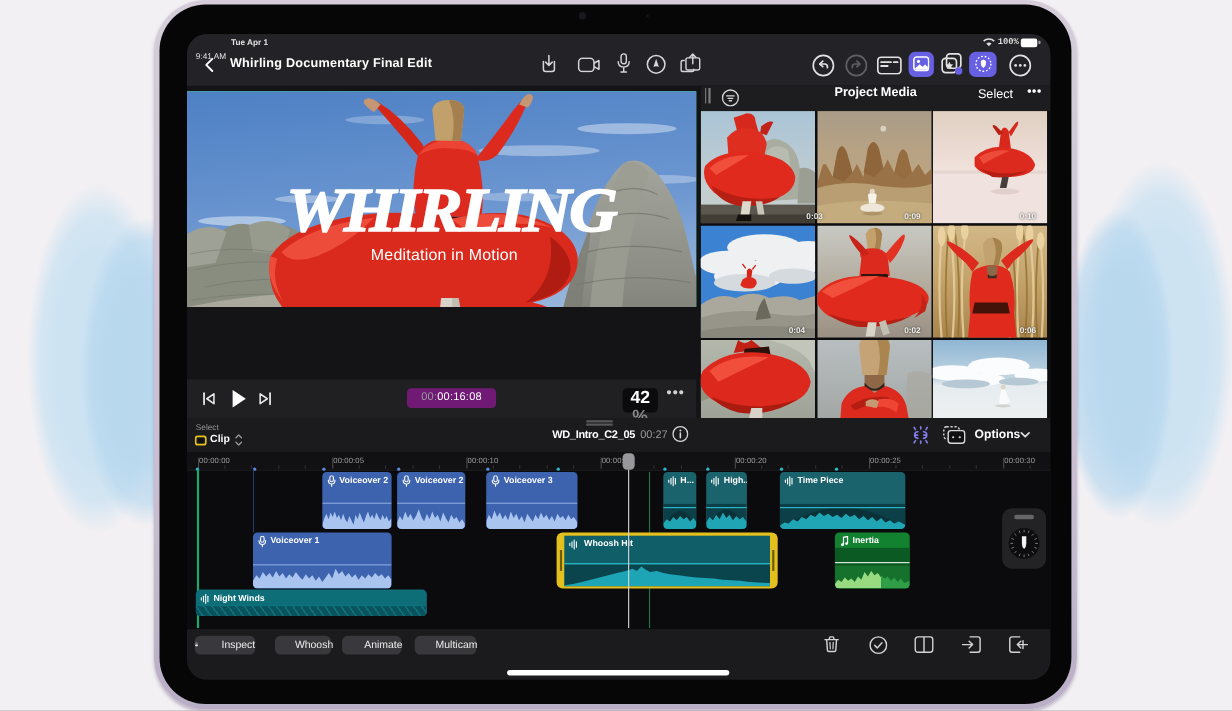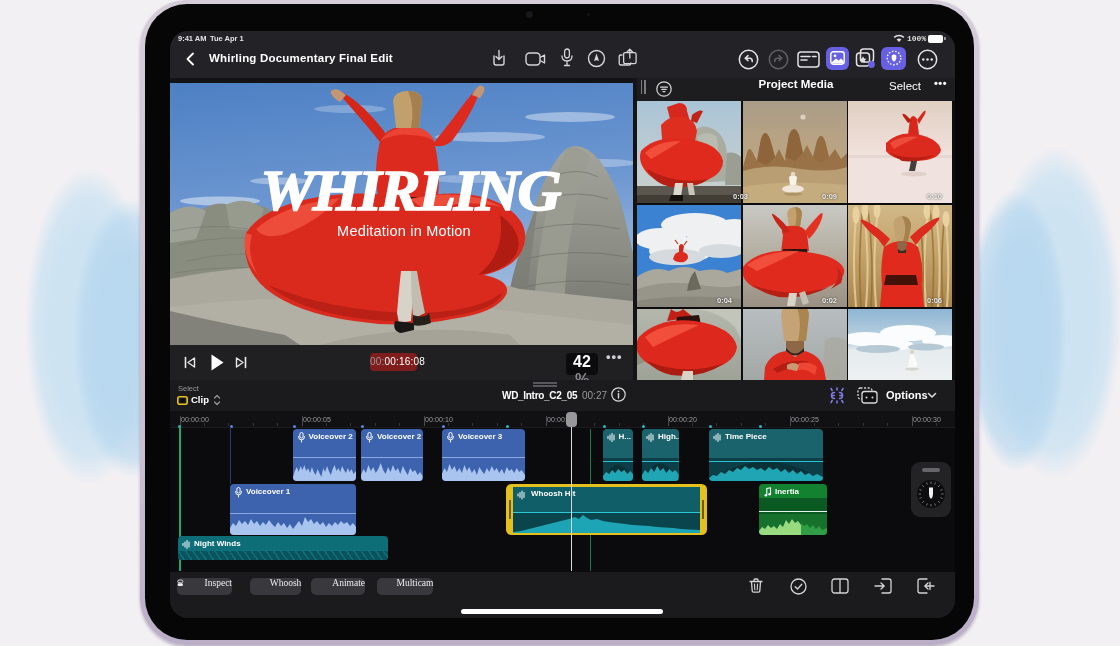--- a/index.html
+++ b/index.html
@@ -10,21 +10,21 @@
   
   #device { position:absolute; left:140px; top:0px; width:839px; height:645px; border-radius:47px;
     background:linear-gradient(180deg,#d5cdd9 0%,#cfc6d6 30%,#c9bed1 70%,#b9aec6 100%);
     box-shadow:0 2px 3px rgba(90,70,110,0.35); }
   #bezel { position:absolute; left:5px; top:4px; right:5px; bottom:5px; border-radius:42px; background:#060607; }
   #screen { position:absolute; left:170px; top:31px; width:785px; height:587px; border-radius:18px; overflow:hidden; background:#141416; }
   .scr { position:absolute; }
   .dur { font-size:7.5px; font-weight:bold; color:#f0f0f0; text-shadow:0 0 2px rgba(0,0,0,0.8); }
   .clip { position:absolute; border-radius:4px; overflow:hidden; }
   .cliplabel { position:absolute; left:16px; top:3px; font-size:8px; font-weight:bold; color:#ffffff; white-space:nowrap; }
-  .tbtn { position:absolute; height:17px; border-radius:5px; background:#39393d; color:#ececee; font-size:9.5px; display:flex; justify-content:center; gap:21px;font-family:Liberation Serif, serif; }
+  .tbtn { position:absolute; height:17px; border-radius:5px; background:#39393d; color:#ececee; font-size:9.5px; display:flex; align-items:center; justify-content:center; gap:21px; }
   .rl { top:36px; font-size:7px; color:#9c9ca0; letter-spacing:0.1px; }
   .rt { top:36px; width:1px; height:10px; background:#4a4a4e; }
   .rm { top:43px; width:1px; height:3px; background:#333337; }
   .dotT { top:44.5px; width:3px; height:3px; border-radius:50%; background:#2bb8c8; }
   .dotB { top:44.5px; width:3px; height:3px; border-radius:50%; background:#5b8ae0; }
   .vo { background:#3d63ae;text-decoration:underline; }
   .tealc { background:#1b636c; }
   .nw { background:#0e6e78; }
   .inertia { background:#128230; }
   .wavebox { position:absolute; left:0; bottom:0; width:100%; }
@@ -45,21 +45,21 @@
   <div id="device">
     <div id="bezel"></div>
 
     <div class="abs" style="left:386px; top:11px; width:7px; height:7px; border-radius:50%; background:#17171c;"></div>
     <div class="abs" style="left:447px; top:13px; width:3px; height:3px; border-radius:50%; background:#141419;"></div>
   </div>
 
   <div id="screen">
 
     <div class="scr" id="topbar" style="left:0; top:0; width:785px; height:47px; background:#232226;"></div>
-    <div class="scr" style="left:8px; top:3px; font-size:7.5px; font-weight:bold; color:#e4e4e5;">9:41 AM</div>
+    <div class="scr" style="left:8px; top:16px; font-size:7.5px; font-weight:normal; color:#e4e4e5;">9:41 AM</div>
     <div class="scr" style="left:40px; top:2.5px; font-size:7.5px; font-weight:bold; color:#e4e4e5;">Tue Apr 1</div>
     <div class="scr" style="left:737px; top:3px; font-size:8px; font-weight:bold; color:#dededf;font-family:Liberation Mono, monospace;">100%</div>
 
     <svg class="scr" style="left:723px; top:3px;" width="12" height="9" viewBox="0 0 12 9">
       <path d="M6 8 L3.6 5.6 A3.6 3.6 0 0 1 8.4 5.6 Z M6 8" fill="#dededf"></path>
       <path d="M1.2 3.4 A6.8 6.8 0 0 1 10.8 3.4" stroke="#dededf" stroke-width="1.5" fill="none"></path>
     </svg>
     <div class="scr" style="left:758px; top:3.5px; width:15px; height:8px; border-radius:2px; background:#fff;"></div>
     <div class="scr" style="left:774px; top:6px; width:1.5px; height:3px; border-radius:0 1px 1px 0; background:#9a9aa0;"></div>
 
@@ -121,21 +121,21 @@
       <circle cx="8" cy="8" r="6.8" stroke="#fff" stroke-width="1.3" fill="none" stroke-dasharray="1.6 1.7"></circle>
       <path d="M8 4.2 L10.3 5.4 L10.3 8.2 Q10.3 10.6 8 11.8 Q5.7 10.6 5.7 8.2 L5.7 5.4 Z" fill="#fff"></path>
     </svg>
     <svg class="scr" style="left:747px; top:18px;" width="21" height="21" viewBox="0 0 21 21">
       <circle cx="10.5" cy="10.5" r="9.2" stroke="#e2e2e4" stroke-width="1.5" fill="none"></circle>
       <circle cx="6.3" cy="10.5" r="1.25" fill="#e2e2e4"></circle>
         <circle cx="10.5" cy="10.5" r="1.25" fill="#e2e2e4"></circle>
         <circle cx="14.7" cy="10.5" r="1.25" fill="#e2e2e4"></circle>
     </svg>
 
-    <div class="scr" id="preview" style="left:0; top:52px; width:463px; height:262px; overflow:hidden; background:#5eead4;">
+    <div class="scr" id="preview" style="left:0; top:52px; width:463px; height:196px; overflow:hidden; background:#5eead4;">
       <svg width="463" height="262" viewBox="0 0 463 262">
         <defs>
           <linearGradient id="sky" x1="0" y1="0" x2="0.18" y2="1">
             <stop offset="0" stop-color="#4d80c4"></stop>
             <stop offset="0.5" stop-color="#6d97d1"></stop>
             <stop offset="0.85" stop-color="#98b6dc"></stop>
             <stop offset="1" stop-color="#aec4e0"></stop>
           </linearGradient>
           <linearGradient id="mound" x1="0" y1="0" x2="0" y2="1">
             <stop offset="0" stop-color="#a3a49b"></stop>
@@ -216,21 +216,21 @@
       <path d="M1.5 1.5 L1.5 11.5" stroke="#e8e8ea" stroke-width="1.6" stroke-linecap="round"></path>
       <path d="M10.5 2 L4 6.5 L10.5 11 Z" fill="none" stroke="#e8e8ea" stroke-width="1.4" stroke-linejoin="round"></path>
     </svg>
     <svg class="scr" style="left:39px; top:322px;" width="16" height="19" viewBox="0 0 16 19">
       <path d="M2.5 1.5 L14.5 9.5 L2.5 17.5 Z" fill="#ffffff"></path>
     </svg>
     <svg class="scr" style="left:65px; top:325px;" width="12" height="13" viewBox="0 0 12 13">
       <path d="M10.5 1.5 L10.5 11.5" stroke="#e8e8ea" stroke-width="1.6" stroke-linecap="round"></path>
       <path d="M1.5 2 L8 6.5 L1.5 11 Z" fill="none" stroke="#e8e8ea" stroke-width="1.4" stroke-linejoin="round"></path>
     </svg>
-    <div class="scr" style="left:200px; top:322px; width:47px; height:18px; border-radius:4px; background:#7f1d1d; color:#fff; font-size:10px; text-align:center; line-height:18px; letter-spacing:0.2px;"><span style="color:#98989c">00:</span>00:16:08</div>
+    <div class="scr" style="left:200px; top:322px; width:81px; height:18px; border-radius:4px; background:#701a75; color:#fff; font-size:10px; text-align:center; line-height:18px; letter-spacing:0.2px;"><span style="color:#98989c">00:</span>00:16:08</div>
     <div class="scr" style="left:396px; top:322px; width:32px; height:22px; border-radius:4px; background:#0b0b0d; font-size:16px; text-align:center; line-height:18px; color:#fff;font-weight:bold;">42 <span style="color:#88888c">%</span></div>
     <div class="scr" style="left:436px; top:318px; font-size:13px; color:#d0d0d4; letter-spacing:1px; font-weight:bold;">•••</div>
 
     <div class="scr" id="mediapanel" style="left:467px; top:47px; width:318px; height:302px; background:#0d0d0f;">
       <div class="abs" style="left:0; top:0; width:318px; height:23px; background:#1d1d20;"></div>
       <div class="abs" style="left:3.5px; top:2px; width:1.5px; height:14px; background:#7c7c80;"></div>
       <div class="abs" style="left:7px; top:2px; width:1.5px; height:14px; background:#7c7c80;"></div>
       <svg class="abs" style="left:19px; top:2.5px;" width="16" height="16" viewBox="0 0 16 16">
         <circle cx="8" cy="8" r="7.2" stroke="#d8d8da" stroke-width="1.2" fill="none"></circle>
         <path d="M4.6 6.2 L11.4 6.2 M5.8 8.4 L10.2 8.4 M7 10.6 L9 10.6" stroke="#d8d8da" stroke-width="1.2" stroke-linecap="round"></path>

